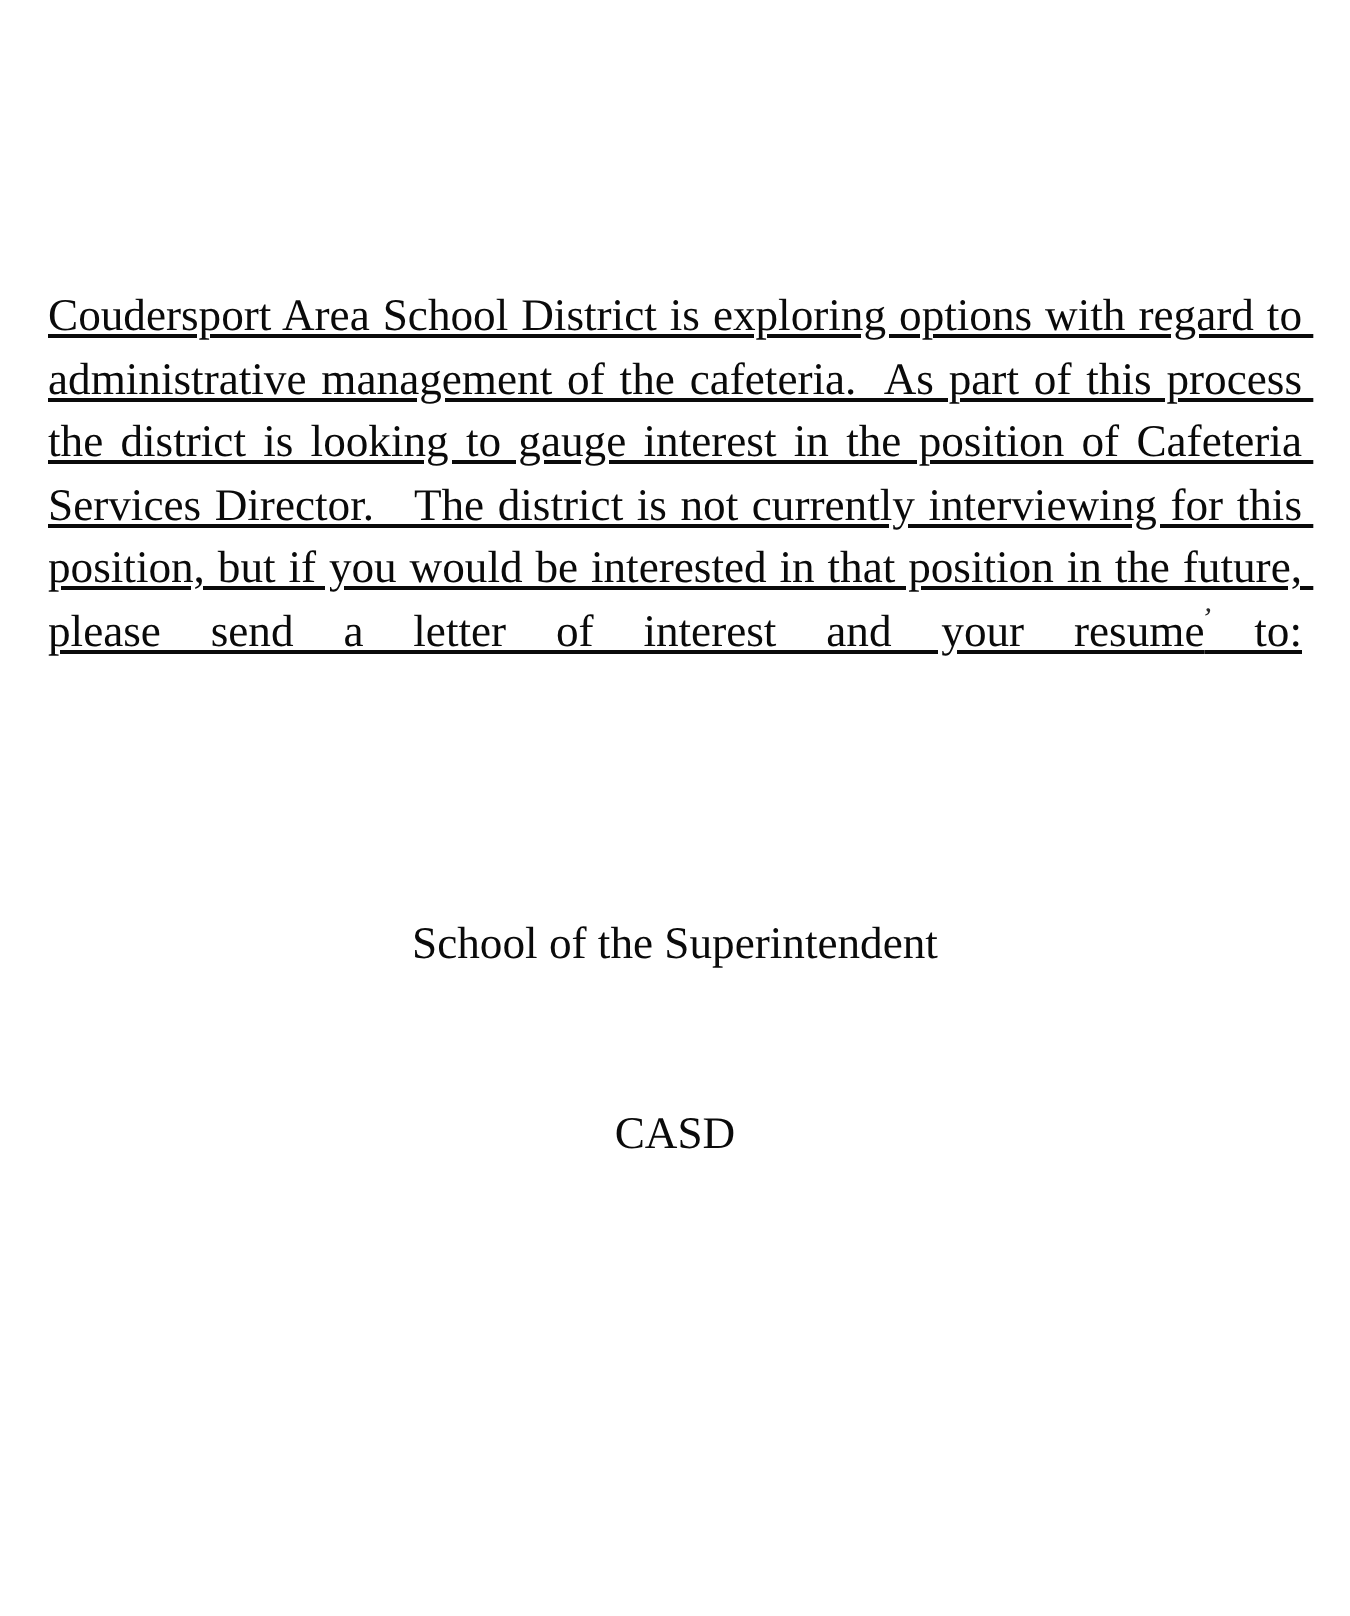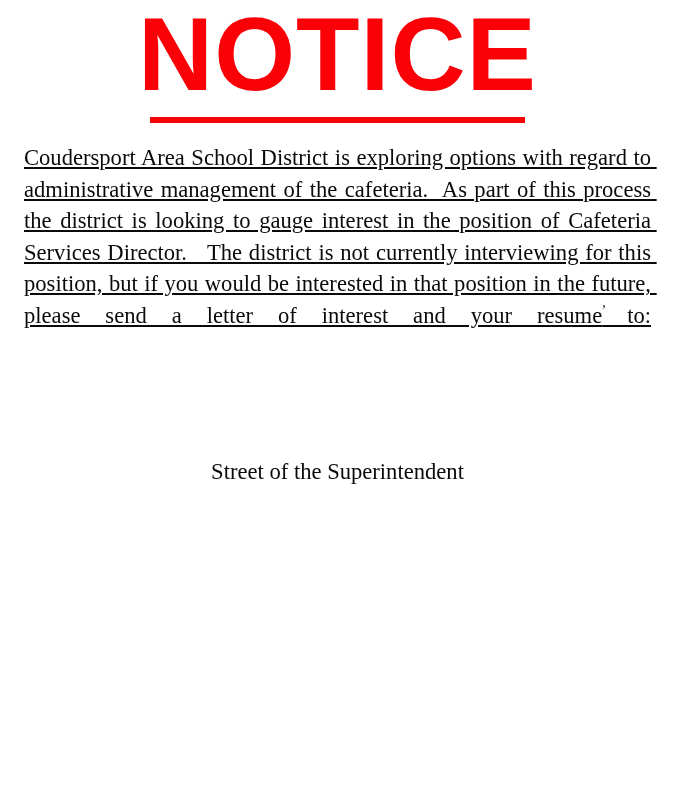--- a/index.html
+++ b/index.html
@@ -116,27 +116,24 @@
     line-height: 1;
     color: #2b2b2b;
     transform: rotate(6deg);
   }
 </style>
 </head>
 <body>
 
 <div class="page">
 
-  <div class="notice-header">
-    <h1 class="notice-title">NOTICE</h1>
-    <div class="notice-rule"></div>
-  </div>
 
   <div class="body-block">
 
     <p class="para"><span>Coudersport Area School District is exploring options with regard to administrative management of the cafeteria.  As part of this process the district is looking to gauge interest in the position of Cafeteria Services Director.   The district is not currently interviewing for this position, but if you would be interested in that position in the future, please send a letter of interest and your resume</span><span class="artifact-tick"><i>’</i></span><span> to:</span></p>
 
     <div class="addr-block">
-      <span class="addr-line">Street of the Superintendent</span>
+      <span class="addr-line">School of the Superintendent</span>
+      <span class="addr-line">CASD</span>
     </div>
 
   </div>
 </div>
 
 </body></html>

